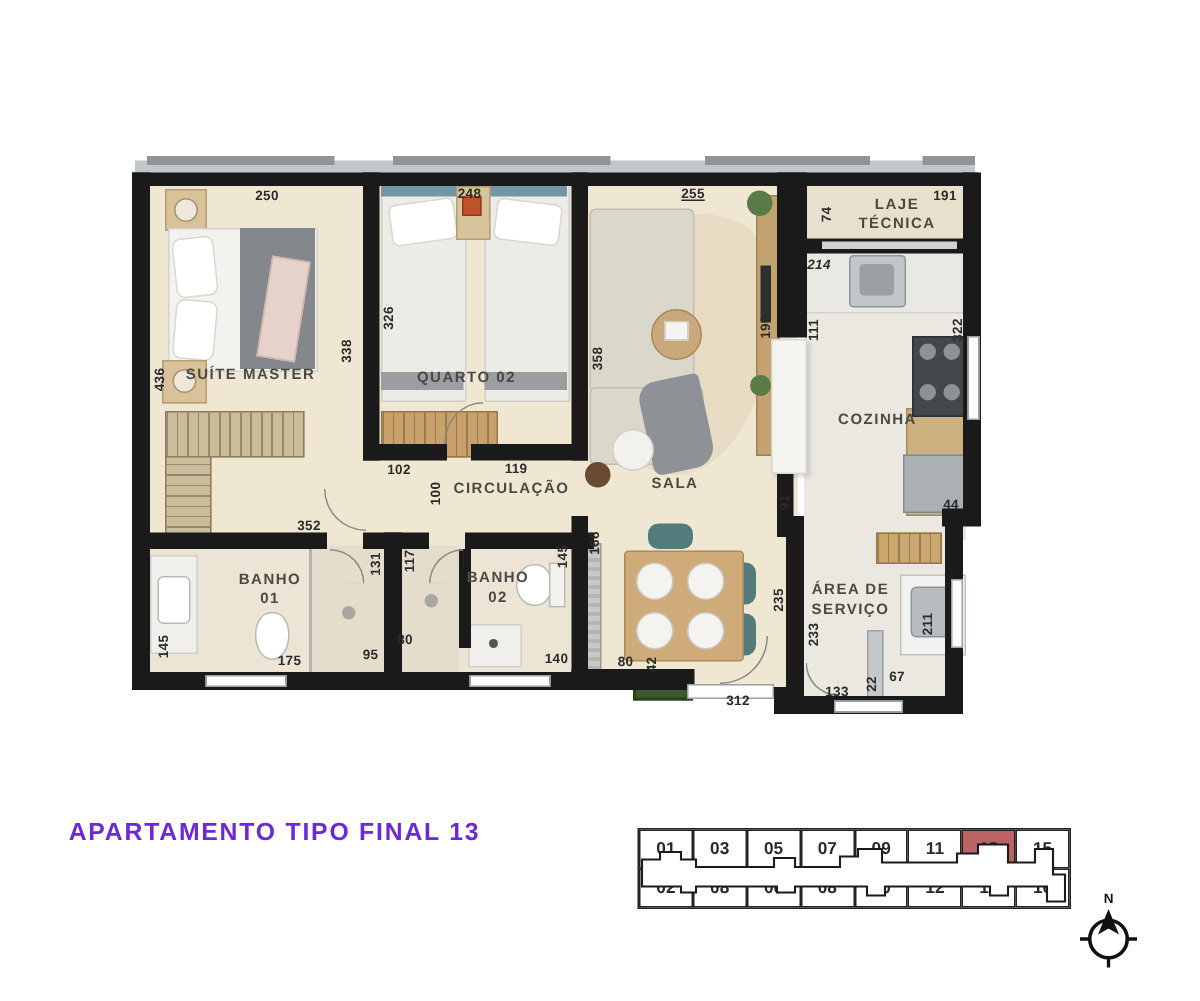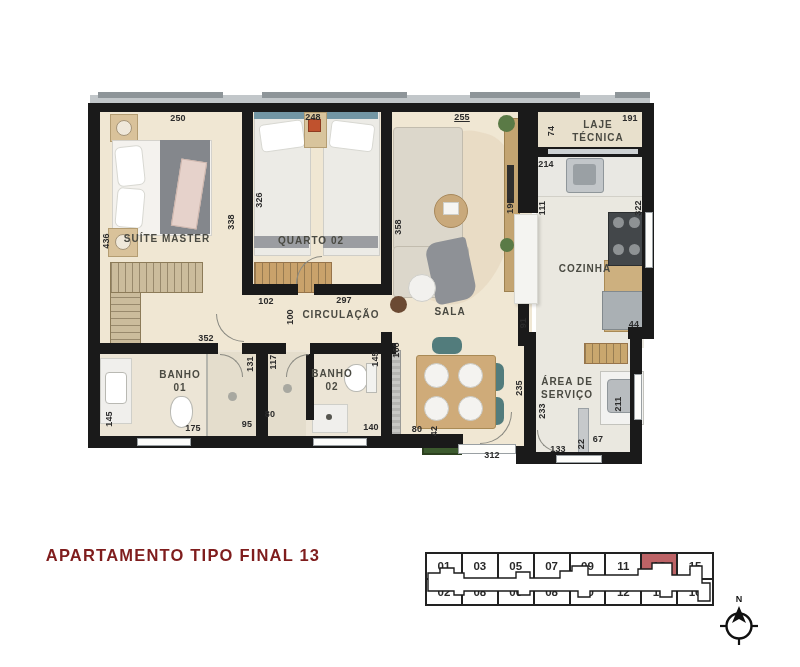--- a/index.html
+++ b/index.html
@@ -5,35 +5,35 @@
   html,body{margin:0;padding:0;}
   body{font-family:"Liberation Sans",sans-serif;background:#ffffff;}
   .stage{position:relative;width:800px;height:667px;background:#fff;overflow:hidden;}
   .abs{position:absolute;}
   .w{position:absolute;background:#1a1a1a;}
   .win{position:absolute;background:#fdfdfb;border:1px solid #9aa0a3;box-sizing:border-box;}
   .dim{position:absolute;font-size:9px;font-weight:700;color:#2b2b2b;transform:translate(-50%,-50%);white-space:nowrap;letter-spacing:.2px;}
   .dim.v{transform:translate(-50%,-50%) rotate(-90deg);}
   .rlabel{position:absolute;transform:translate(-50%,-50%);font-size:10px;font-weight:600;color:#4a4a42;letter-spacing:1px;text-align:center;line-height:1.3;white-space:pre-line;}
   .arc{position:absolute;border:1.2px solid #8a8a82;background:transparent;box-sizing:border-box;}
-  .caption{position:absolute;left:23px;top:546px;width:320px;text-align:center;color:#7f1d1d;}
+  .caption{position:absolute;left:23px;top:546px;width:320px;text-align:center;color:#6d28d9;}
   .caption .title{font-size:16.5px;font-weight:700;letter-spacing:1.2px;}
   .caption .subtitle{font-size:13px;font-weight:700;letter-spacing:1.2px;margin-top:15px;}
   .keyplan{position:absolute;left:425px;top:552px;width:289px;height:54px;border:1.5px solid #222;box-sizing:border-box;display:grid;grid-template-columns:repeat(8,1fr);grid-template-rows:1fr 1fr;}
   .kcell{border:0.8px solid #222;display:flex;align-items:center;justify-content:center;font-size:11.5px;font-weight:700;color:#2a2a2a;box-sizing:border-box;}
   .kcell.hl{background:#bd6366;}
   .slat-h{background-image:repeating-linear-gradient(90deg,rgba(90,75,50,.45) 0 1px,transparent 1px 7px);}
   .slat-v{background-image:repeating-linear-gradient(0deg,rgba(90,75,50,.45) 0 1px,transparent 1px 7px);}
 </style>
 </head>
 <body>
 
 <div class="stage">
 
-  <div class="abs" style="left:0;top:0;width:800px;height:500px;">
+  <div class="abs" style="left:0;top:12px;width:800px;height:500px;">
 
     <div class="abs" style="left:90px;top:95px;width:560px;height:12px;background:#c2c7ca;"></div>
     <div class="abs" style="left:98px;top:92px;width:125px;height:6px;background:#8e9599;"></div>
     <div class="abs" style="left:262px;top:92px;width:145px;height:6px;background:#8e9599;"></div>
     <div class="abs" style="left:470px;top:92px;width:110px;height:6px;background:#8e9599;"></div>
     <div class="abs" style="left:615px;top:92px;width:35px;height:6px;background:#8e9599;"></div>
 
     <div class="abs" style="left:96px;top:108px;width:436px;height:339px;background:#f0e7d3;"></div>
     <div class="abs" style="left:538px;top:108px;width:106px;height:46px;background:#e8e0cc;"></div>
     <div class="abs" style="left:536px;top:152px;width:108px;height:196px;background:#eae8e0;"></div>
@@ -161,26 +161,26 @@
 
     <span class="dim" style="left:178px;top:118px;">250</span>
     <span class="dim" style="left:313px;top:117px;">248</span>
     <span class="dim" style="left:462px;top:117px;text-decoration:underline;">255</span>
     <span class="dim" style="left:630px;top:118px;">191</span>
     <span class="dim v" style="left:551px;top:131px;">74</span>
     <span class="dim v" style="left:106px;top:241px;">436</span>
     <span class="dim v" style="left:231px;top:222px;">338</span>
     <span class="dim v" style="left:259px;top:200px;">326</span>
     <span class="dim v" style="left:398px;top:227px;">358</span>
-    <span class="dim" style="left:546px;top:164px;">214</span>
+    <span class="dim" style="left:546px;top:164px;font-style:italic;">214</span>
     <span class="dim v" style="left:542px;top:208px;">111</span>
     <span class="dim v" style="left:638px;top:208px;">322</span>
     <span class="dim v" style="left:510px;top:206px;">190</span>
     <span class="dim" style="left:266px;top:301px;">102</span>
-    <span class="dim" style="left:344px;top:300px;">297</span>
+    <span class="dim" style="left:344px;top:300px;">119</span>
     <span class="dim v" style="left:290px;top:317px;">100</span>
     <span class="dim" style="left:206px;top:338px;">352</span>
     <span class="dim v" style="left:250px;top:364px;">131</span>
     <span class="dim v" style="left:273px;top:362px;">117</span>
     <span class="dim v" style="left:109px;top:419px;">145</span>
     <span class="dim" style="left:193px;top:428px;">175</span>
     <span class="dim" style="left:247px;top:424px;">95</span>
     <span class="dim" style="left:270px;top:414px;">80</span>
     <span class="dim" style="left:371px;top:427px;">140</span>
     <span class="dim v" style="left:375px;top:359px;">145</span>

